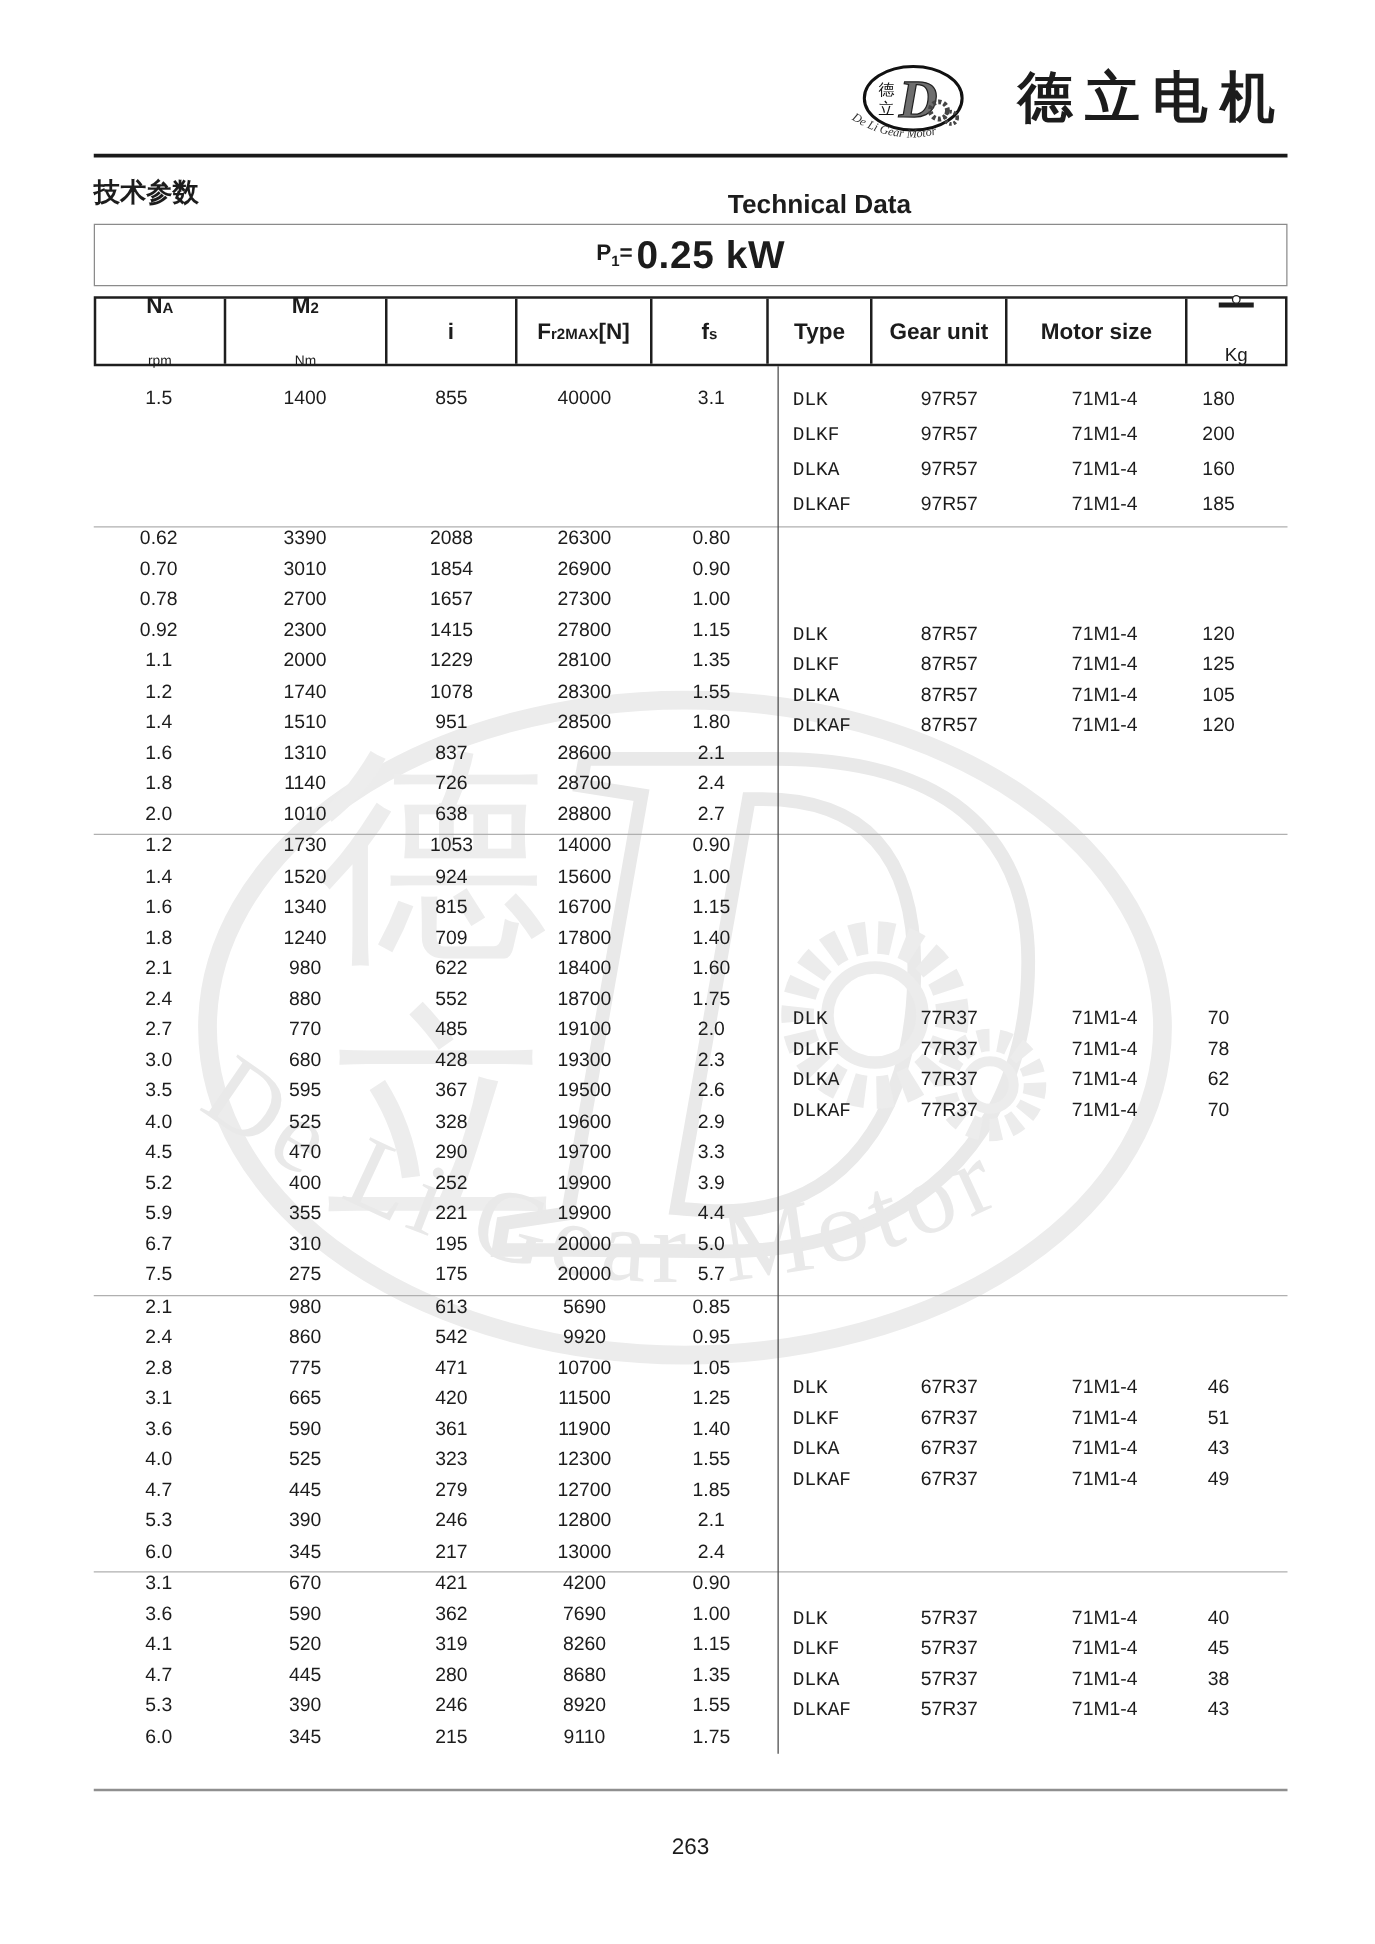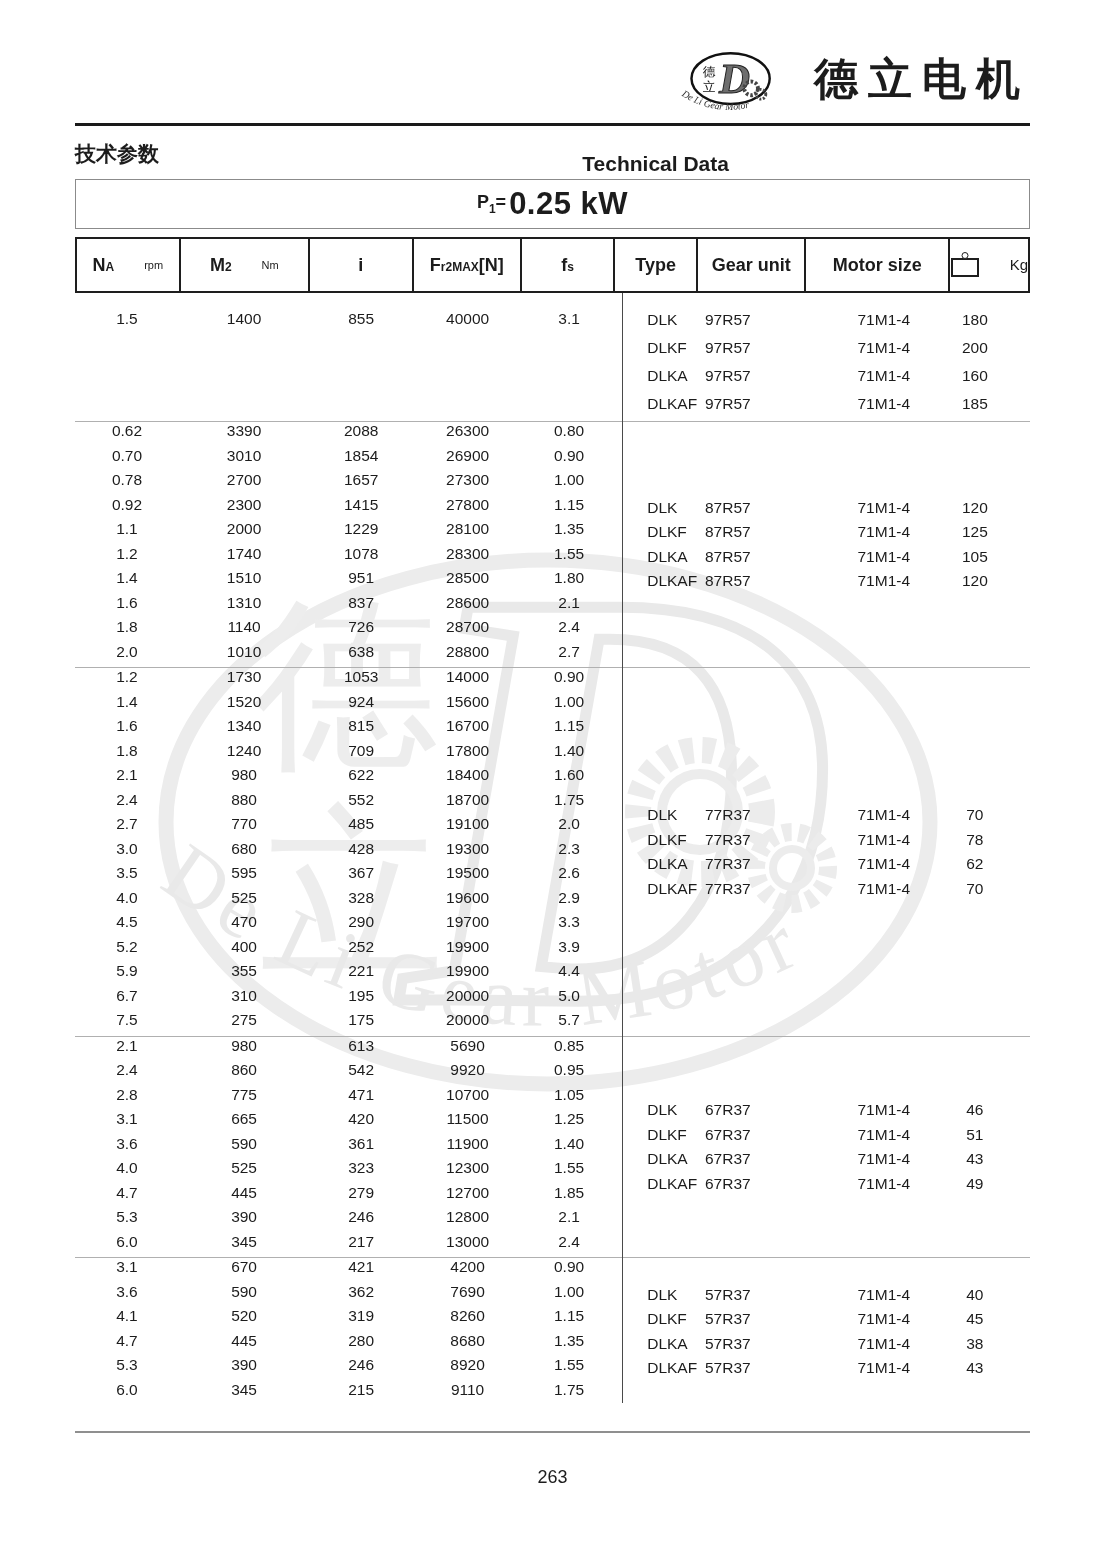--- a/index.html
+++ b/index.html
@@ -22,21 +22,21 @@
 
   
   .power-box{margin-top:11px;height:48px;border:1px solid #8b8b8b;
              display:flex;align-items:center;justify-content:center;}
   .p-label{font-size:18px;font-weight:bold;letter-spacing:0;}
   .p-label sub{font-size:12px;font-weight:bold;}
   .p-value{font-size:31px;font-weight:bold;margin-left:3px;letter-spacing:0.5px;}
 
   
   .thead{margin-top:8px;display:flex;border:2px solid #1e1e1e;height:52px;box-sizing:content-box;}
-  .hcell{border-right:2px solid #1e1e1e;display:flex;flex-direction:row;align-items:center;
+  .hcell{border-right:2px solid #1e1e1e;display:flex;flex-direction:column;align-items:center;
          justify-content:center;box-sizing:border-box;gap:30px;}
   .hcell:last-child{border-right:none;}
   .w0{width:10.9%}.w1{width:13.6%}.w2{width:10.9%}.w3{width:11.4%}.w4{width:9.8%}
   .w5{width:8.7%}.w6{width:11.4%}.w7{width:15.1%}.w8{flex:1}
   .hmain{font-size:18px;font-weight:bold;line-height:1.05;}
   .hsub{font-size:12px;font-weight:bold;}
   .hunit{font-size:11px;line-height:1.1;}
   .weight-icon{position:relative;width:24px;height:15px;border:2px solid #1e1e1e;background:#fff;
                margin:6px auto 1px auto;}
   .weight-icon::before{content:"";position:absolute;left:50%;top:-8px;transform:translateX(-50%);
@@ -48,22 +48,22 @@
   .vdivider{position:absolute;left:57.3%;top:0;bottom:30px;width:1px;background:#4a4a4a;}
   .group{display:flex;border-bottom:1px solid #b0b0b0;}
   .group:last-child{border-bottom:2px solid #8f8f8f;}
   .rows-col{width:57.3%;box-sizing:border-box;}
   .types-col{width:42.7%;box-sizing:border-box;display:flex;flex-direction:column;justify-content:center;}
   .data-row{display:flex;height:24.5px;align-items:flex-start;}
   .type-row{display:flex;height:24.5px;align-items:center;}
   .cell{box-sizing:border-box;text-align:center;}
   .c0{width:19%}.c1{width:23.8%}.c2{width:19%}.c3{width:19.9%}.c4{width:17.2%}
   .tcell{box-sizing:border-box;}
-  .t0{width:20.3%;padding-left:25px;text-align:left;}
-  .t1{width:26.7%;text-align:left;}
+  .t0{width:20.3%;padding-left:12px;text-align:left;font-family:Liberation Mono, monospace;}
+  .t1{width:26.7%;text-align:center;}
   .t2{width:34.3%;text-align:center;}
   .t3{width:18.7%;text-align:center;padding-right:34px;}
   
   .g0{height:128px;}
   .g0 .rows-col{padding-top:17px;}
   .g0 .types-col{justify-content:flex-start;padding-top:13px;}
   .g0 .type-row{height:28px;}
   .g4 .rows-col{padding-bottom:26px;}
   .g4 .types-col{padding-bottom:26px;}
 

